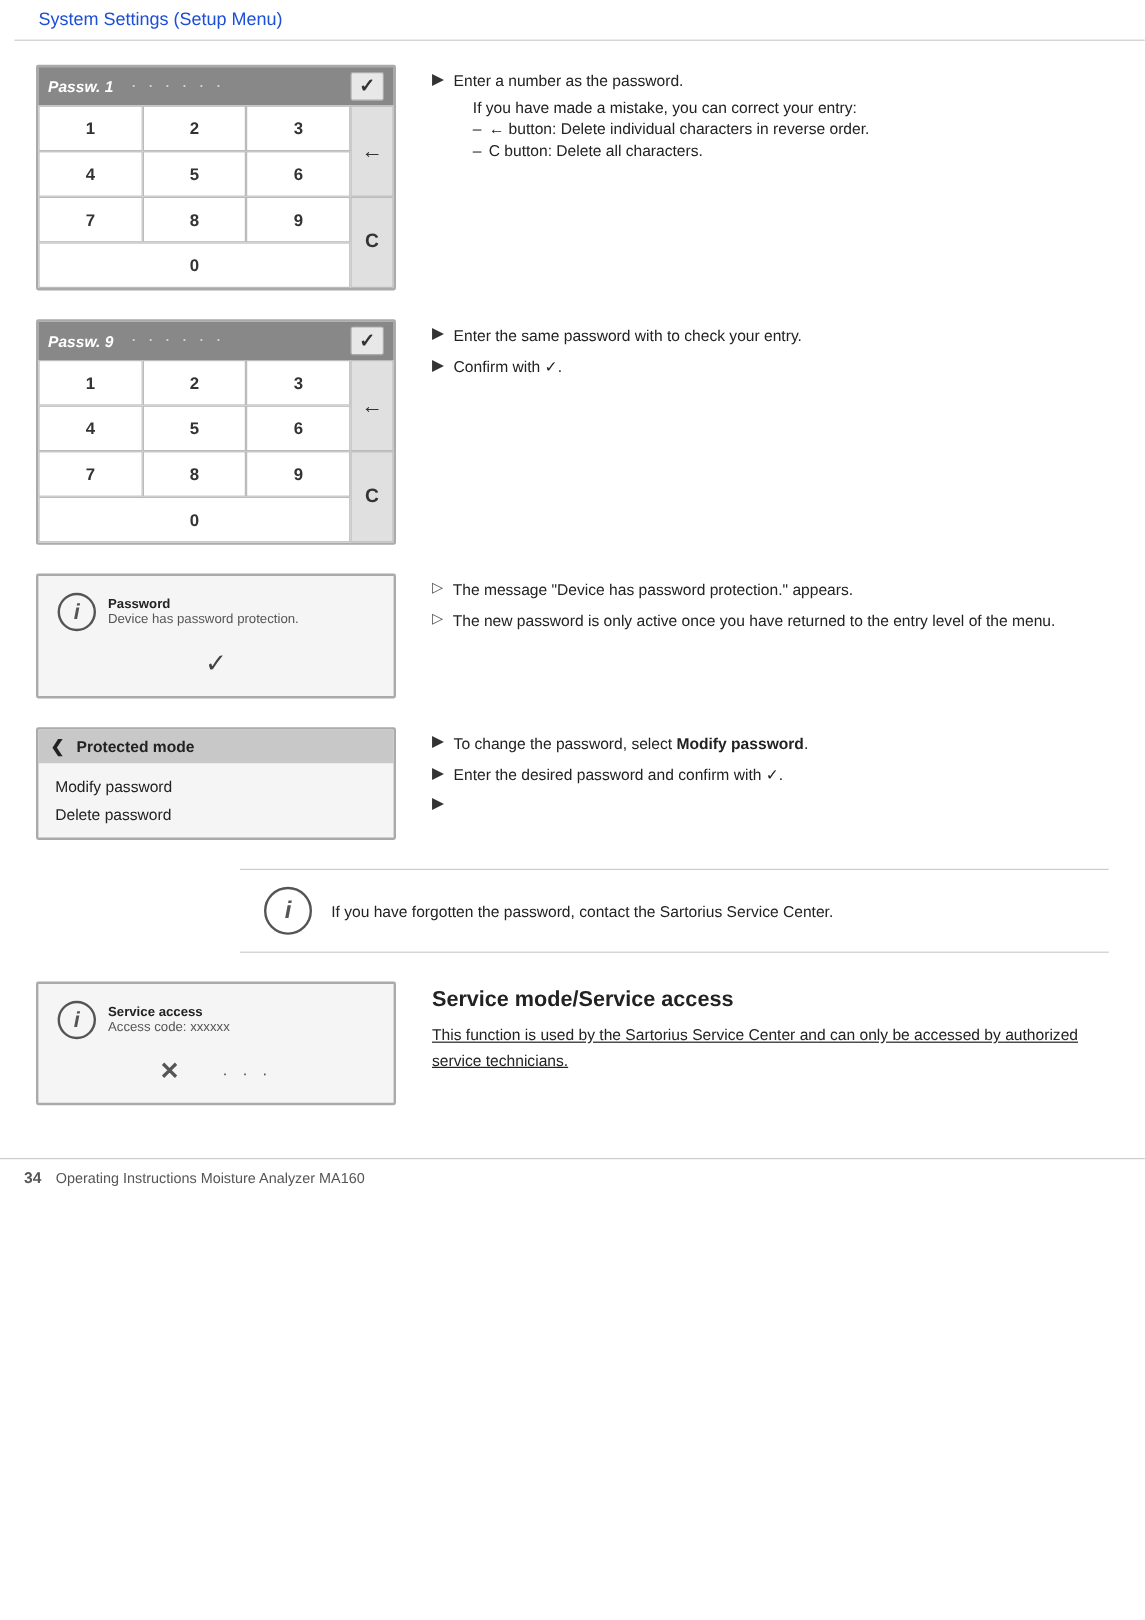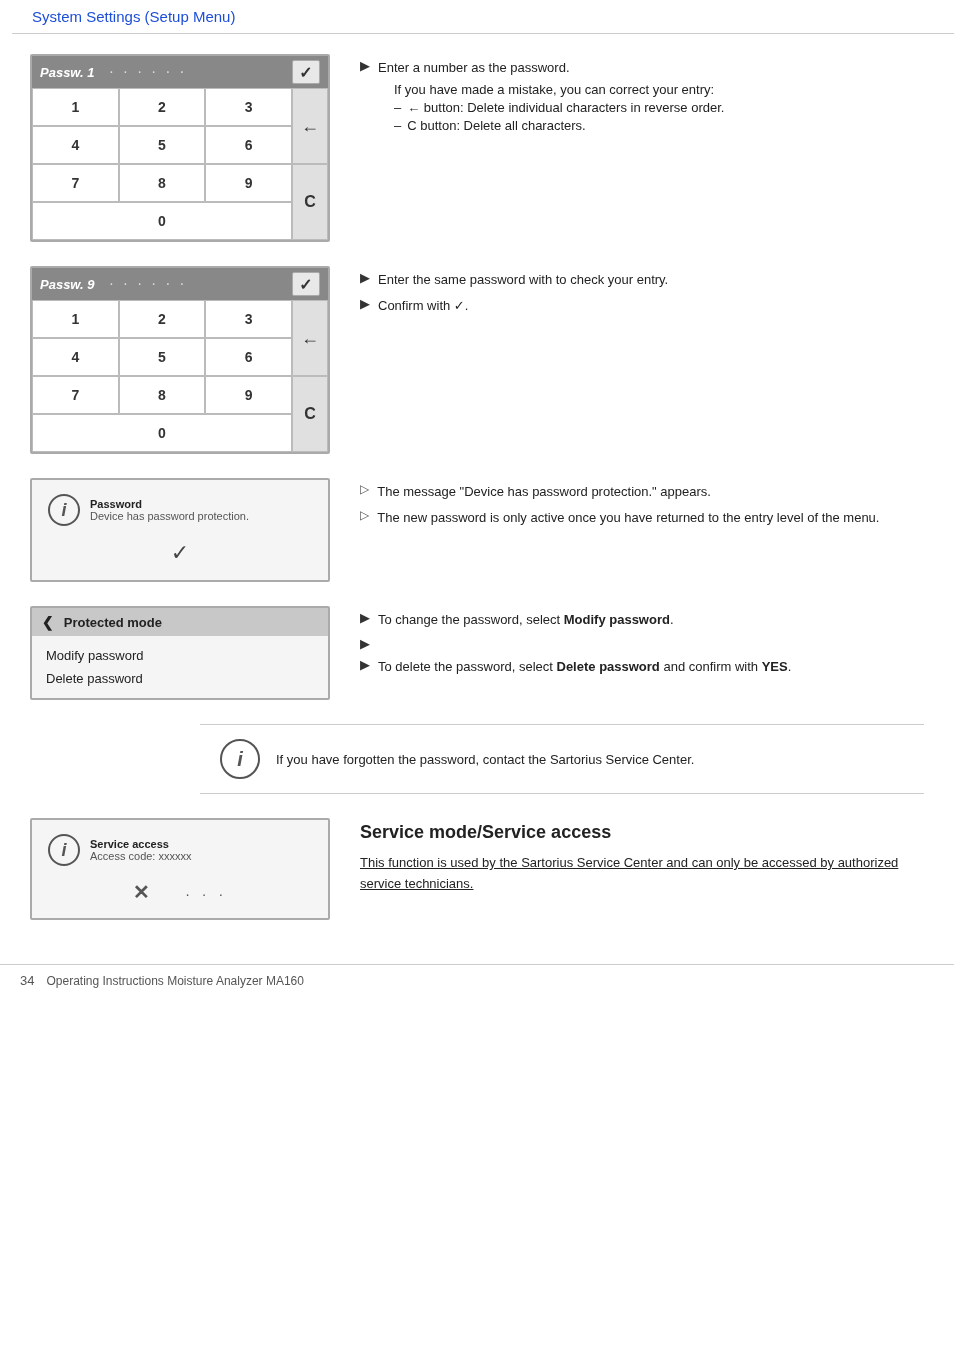--- a/index.html
+++ b/index.html
@@ -307,21 +307,21 @@
     .page-footer {
       border-top: 1px solid #ccc;
       padding: 8px 20px;
       display: flex;
       align-items: center;
       font-size: 12px;
       color: #555;
     }
 
     .page-number {
-      font-weight: normal;
+      font-weight: bold;
       margin-right: 12px;
       font-size: 13px;
     }
   </style>
 </head>
 <body>
 
 <div class="page-header">
   <span>System Settings (Setup Menu)</span>
 </div>
@@ -453,26 +453,24 @@
     </div>
     <div class="right-col">
       <div class="bullet-row">
         <span class="bullet-arrow">▶</span>
         <span class="bullet-text">
           <span>To change the password, select </span><strong>Modify password</strong><span>.</span>
         </span>
       </div>
       <div class="bullet-row">
         <span class="bullet-arrow">▶</span>
+        <span class="bullet-text">Enter the desired password and confirm with ✓.</span>
       </div>
       <div class="bullet-row">
         <span class="bullet-arrow">▶</span>
-        <span class="bullet-text">
-          <span>To delete the password, select </span><strong>Delete password</strong><span> and confirm with </span><strong>YES</strong><span>.</span>
-        </span>
       </div>
     </div>
   </div>
 
   <div class="info-note-bar">
     <div class="info-icon-sm">
       <span>i</span>
     </div>
     <span>If you have forgotten the password, contact the Sartorius Service Center.</span>
   </div>

